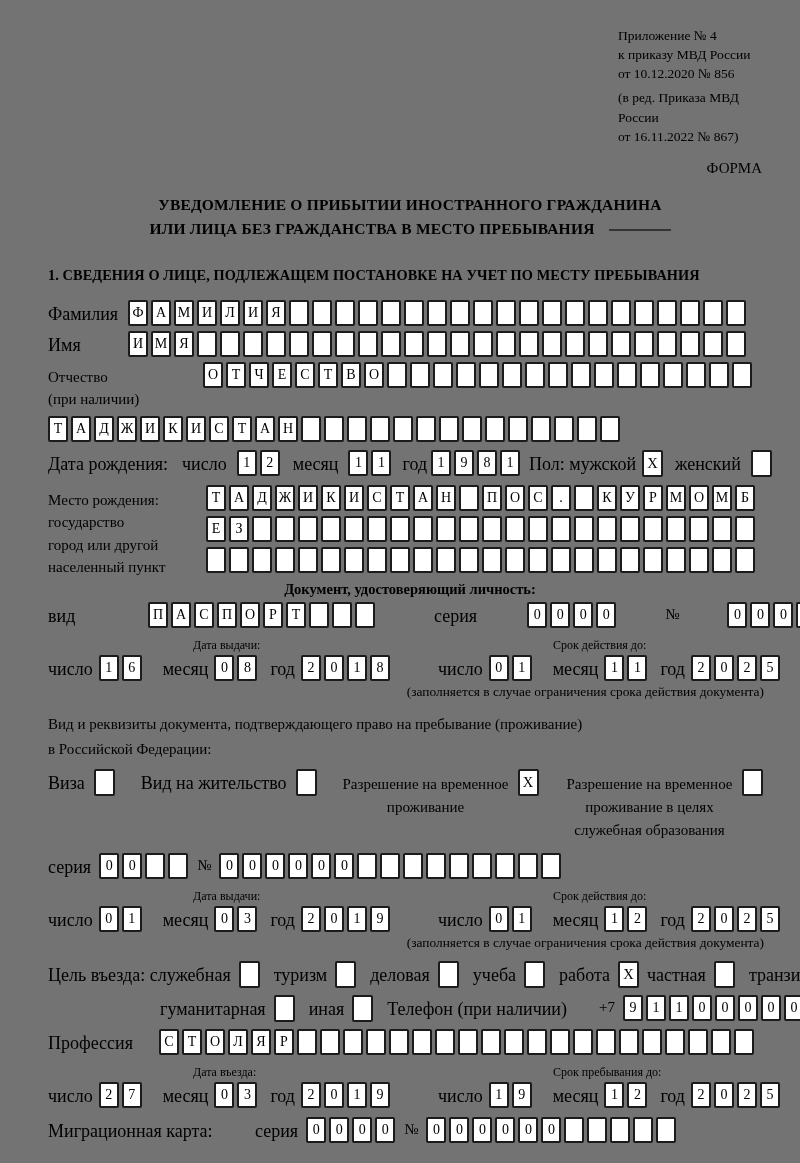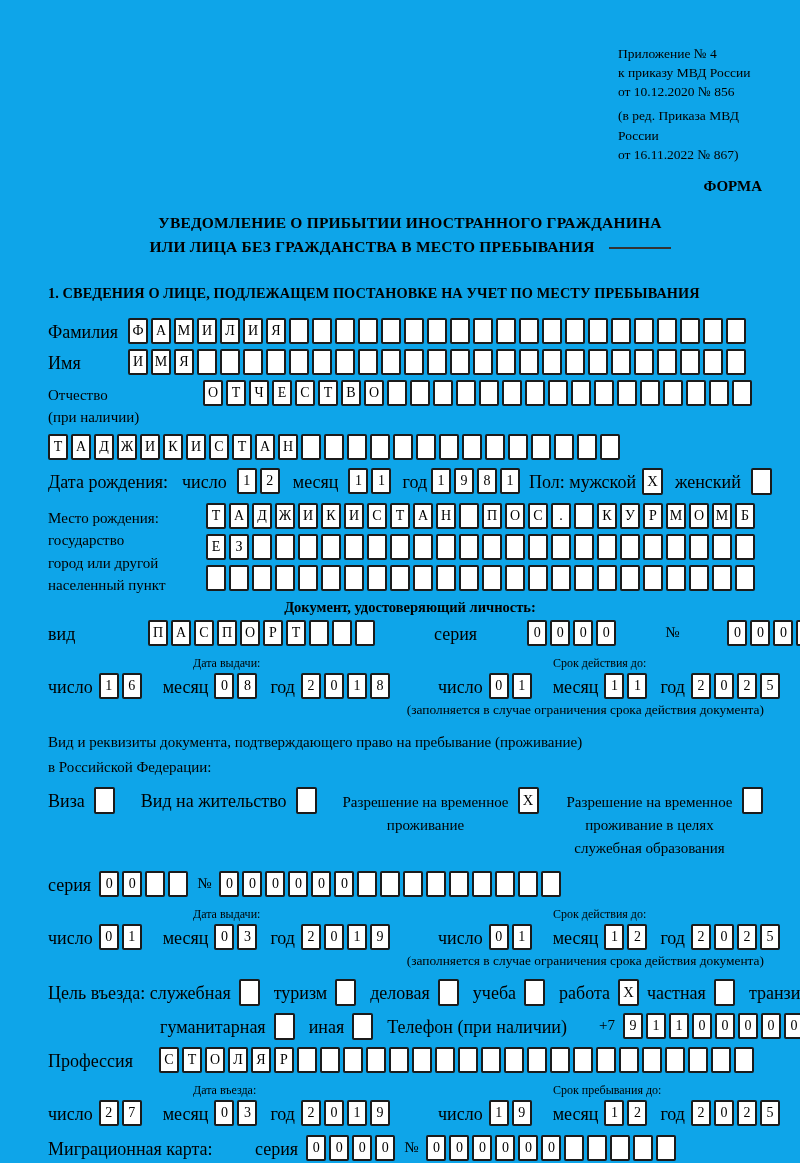--- a/index.html
+++ b/index.html
@@ -1,22 +1,22 @@
 <!DOCTYPE html>
 <html><head>
 <meta charset="utf-8">
 <style>
   html,body{margin:0;padding:0;background:#888;}
-  .page{width:800px;height:1163px;background:#0ea5e9;margin:0 auto;position:relative;
+  .page{width:800px;height:1163px;background:#737373;margin:0 auto;position:relative;
         font-family:"Liberation Serif","DejaVu Serif",serif;color:#000;overflow:hidden;box-sizing:border-box;
-        padding:44px 28px 0 48px;}
+        padding:26px 28px 0 48px;}
   
   .hdr{margin-left:570px;font-size:13.5px;line-height:1.42;}
   .hdr .amend{margin-top:5px;}
-  .form-label{text-align:right;margin:14px 10px 0 0;font-weight:bold;font-size:15px;}
+  .form-label{text-align:right;margin:14px 10px 0 0;font-weight:normal;font-size:15px;}
   
   .title{ text-align:center;font-weight:bold;font-size:15.5px;line-height:1.55;margin-top:16px;letter-spacing:.2px;}
   .title-underline{display:inline-block;width:62px;border-bottom:2px solid #333;margin-left:14px;transform:translateY(-3px);}
   .sec-heading{font-weight:bold;font-size:14.3px;margin-top:26px;letter-spacing:.1px;}
   
   .row{display:flex;align-items:flex-start;margin-top:5px;}
   .lbl{font-size:18px;padding-top:4px;flex:0 0 auto;}
   .lbl2{font-size:15px;line-height:1.5;}
   .cells{display:flex;flex:0 0 auto;}
   .cell{width:20px;height:26px;border:2px solid #1b1b1b;border-radius:2px;margin-right:3px;box-sizing:border-box;

